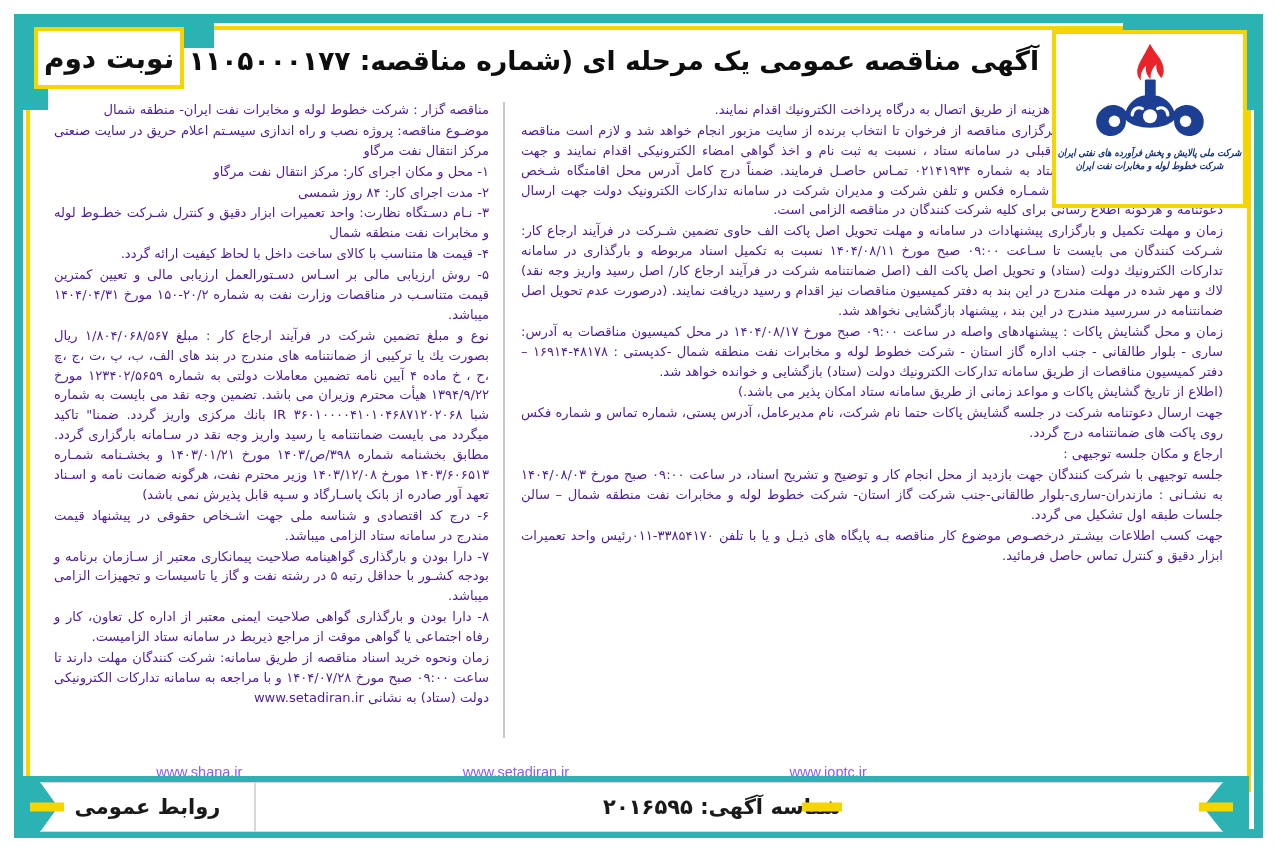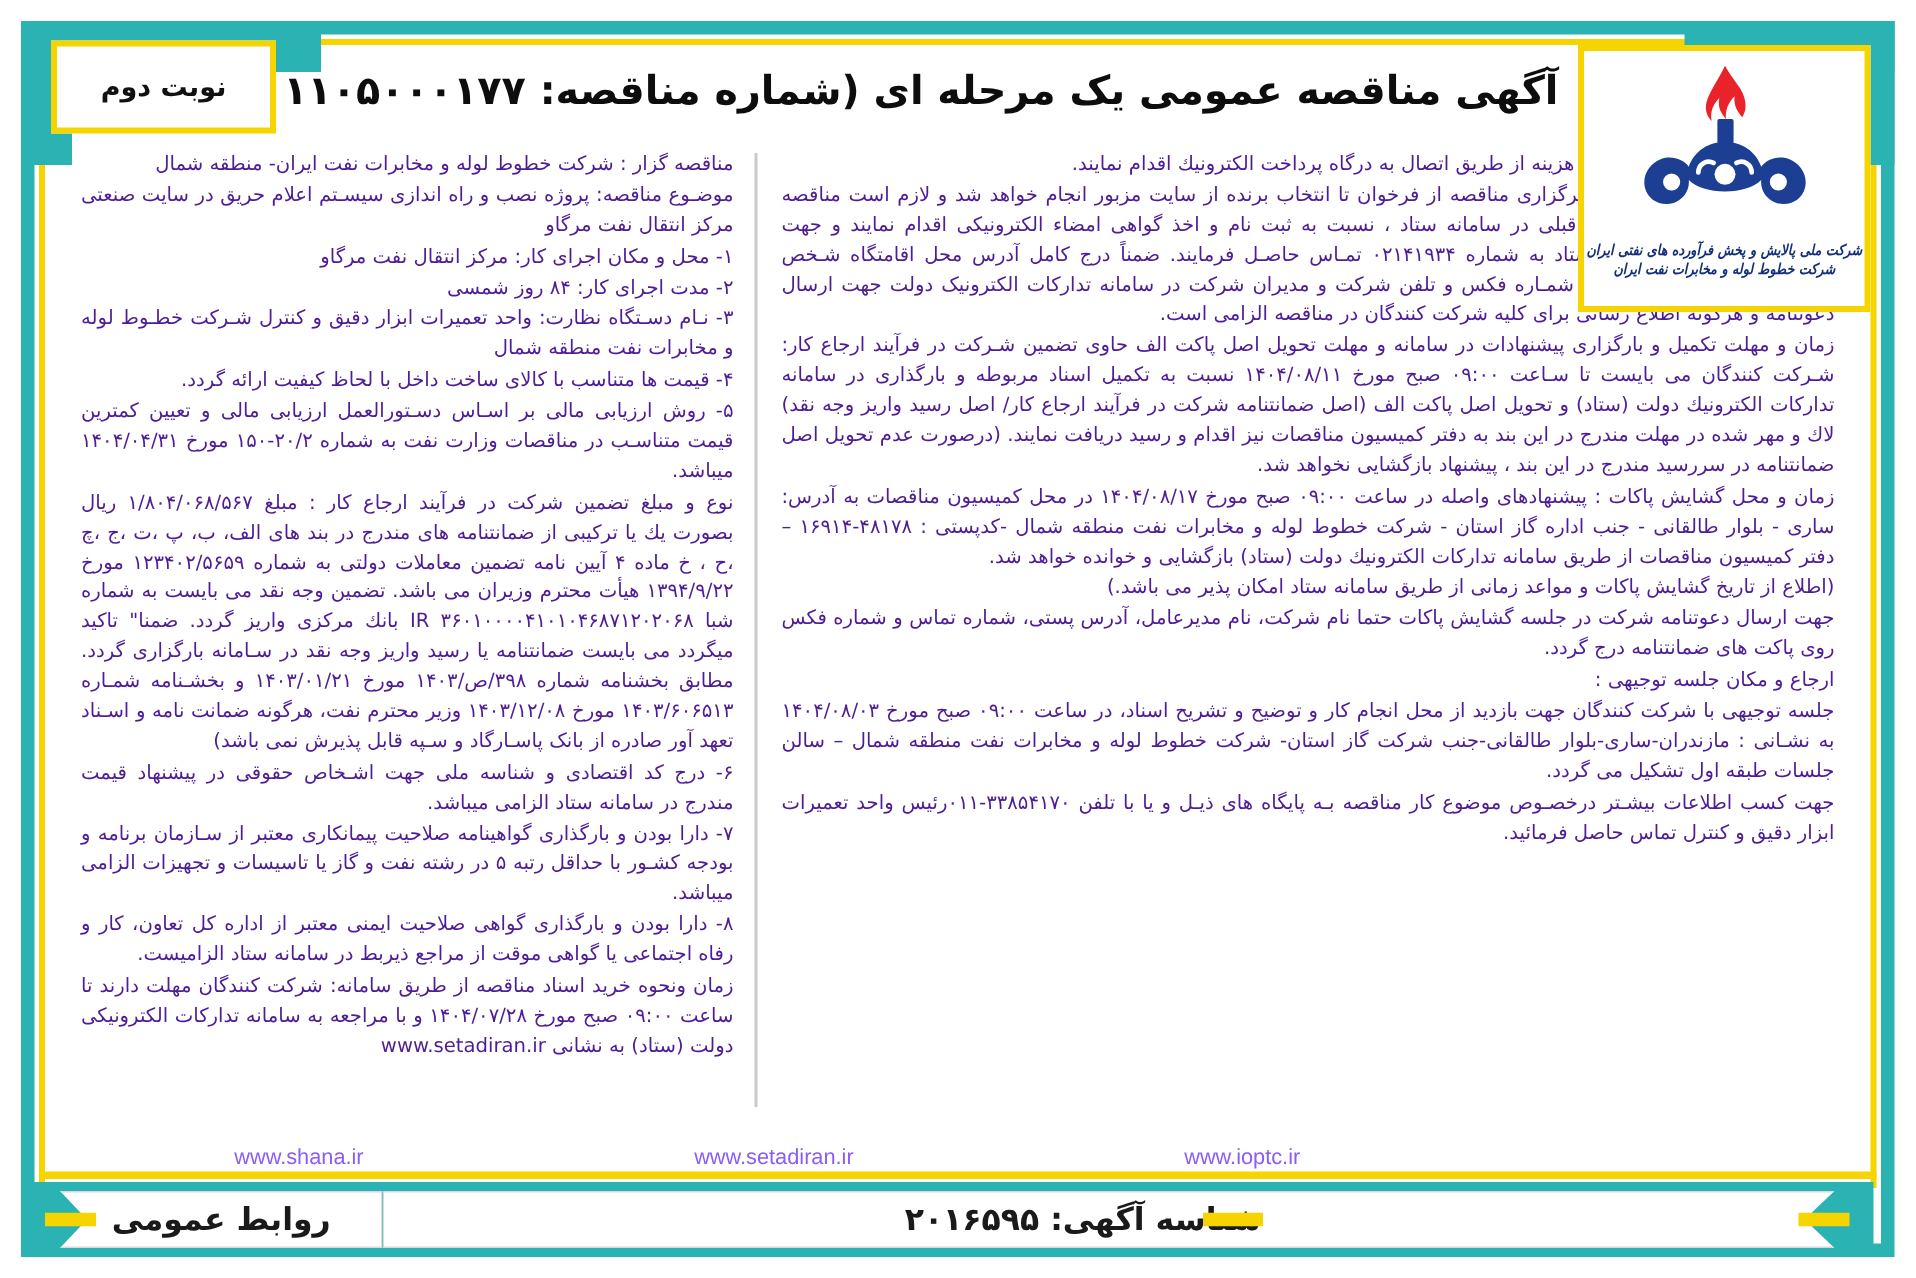--- a/index.html
+++ b/index.html
@@ -48,37 +48,36 @@
     position:absolute;
     left:34px;top:27px;
     width:150px;height:62px;
     background:#ffffff;
     border:4px solid #f5d400;
     box-sizing:border-box;
     display:flex;align-items:center;justify-content:center;
     z-index:6;
   }
   .nobat-badge span{
-    font-size:18px;font-weight:bold;color:#111;
+    font-size:28px;font-weight:bold;color:#111;
     font-family:"DejaVu Sans","Liberation Sans",sans-serif;
     letter-spacing:-.5px;
   }
 
   
   .logo-box{
     position:absolute;
     right:30px;top:30px;
     width:195px;height:178px;
     background:#ffffff;
     border:4px solid #f5d400;
     box-sizing:border-box;
     z-index:6;
     display:flex;flex-direction:column;align-items:center;justify-content:flex-start;
     padding-top:6px;
-    gap:15px;
   }
   .logo-mark{width:128px;height:108px;display:block;}
   .logo-caption{
     text-align:center;line-height:1.35;margin-top:1px;
     color:#15307a;font-size:8.5px;font-style:italic;font-weight:bold;
     transform:scaleY(1.15);
   }
   .logo-caption div{white-space:nowrap;}
 
   
@@ -137,21 +136,21 @@
     direction:ltr;
   }
   .footer-links a, .footer-links span{
     font-size:14.5px;color:#8b5cf6;text-decoration:none;
     font-family:"Liberation Sans",sans-serif;
   }
 
   
   .ribbon{
     position:absolute;
-    left:14px;right:28px;bottom:14px;height:50px;
+    left:14px;right:28px;bottom:14px;height:62px;
     background:#2bb3b3;
     z-index:7;
     display:flex;flex-direction:row-reverse;align-items:center;
   }
   .ribbon-inner{
     position:absolute;left:26px;right:26px;top:6px;bottom:6px;
     display:flex;flex-direction:row-reverse;align-items:stretch;
   }
   .ribbon-tab{
     background:#ffffff;

